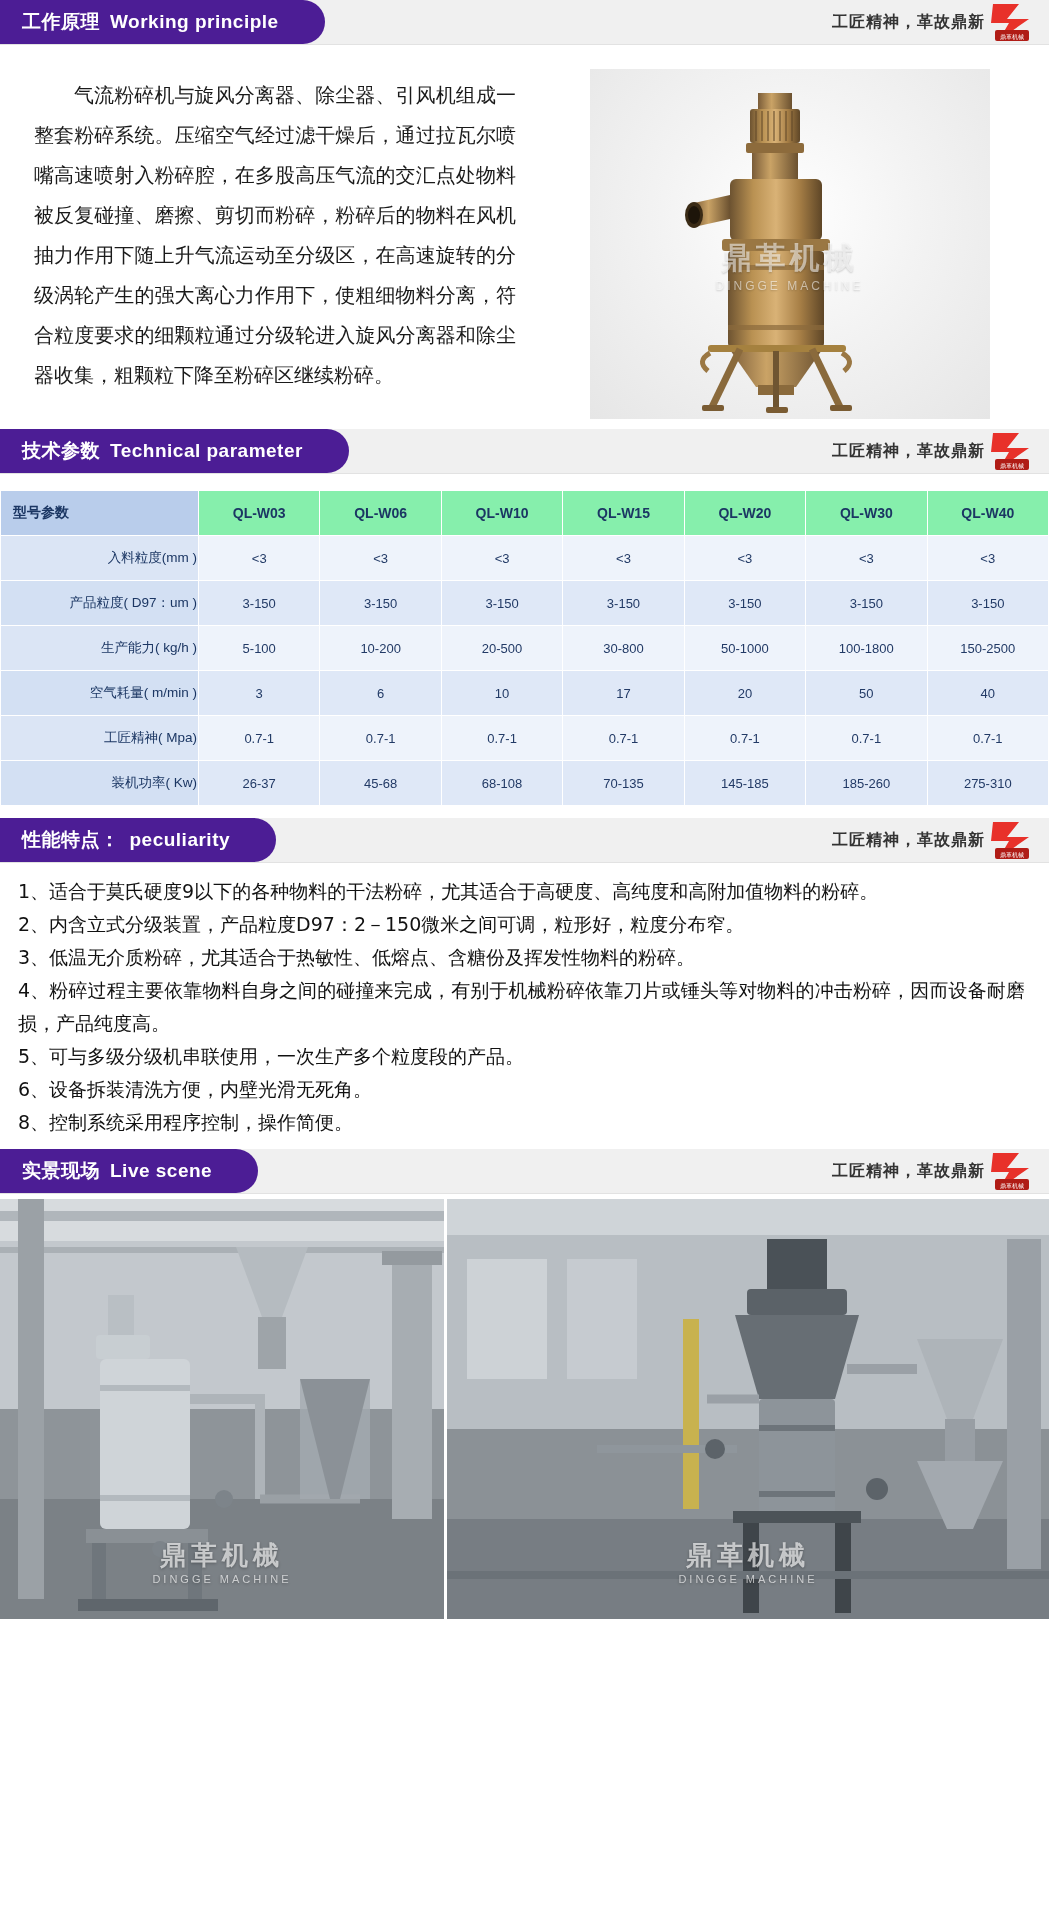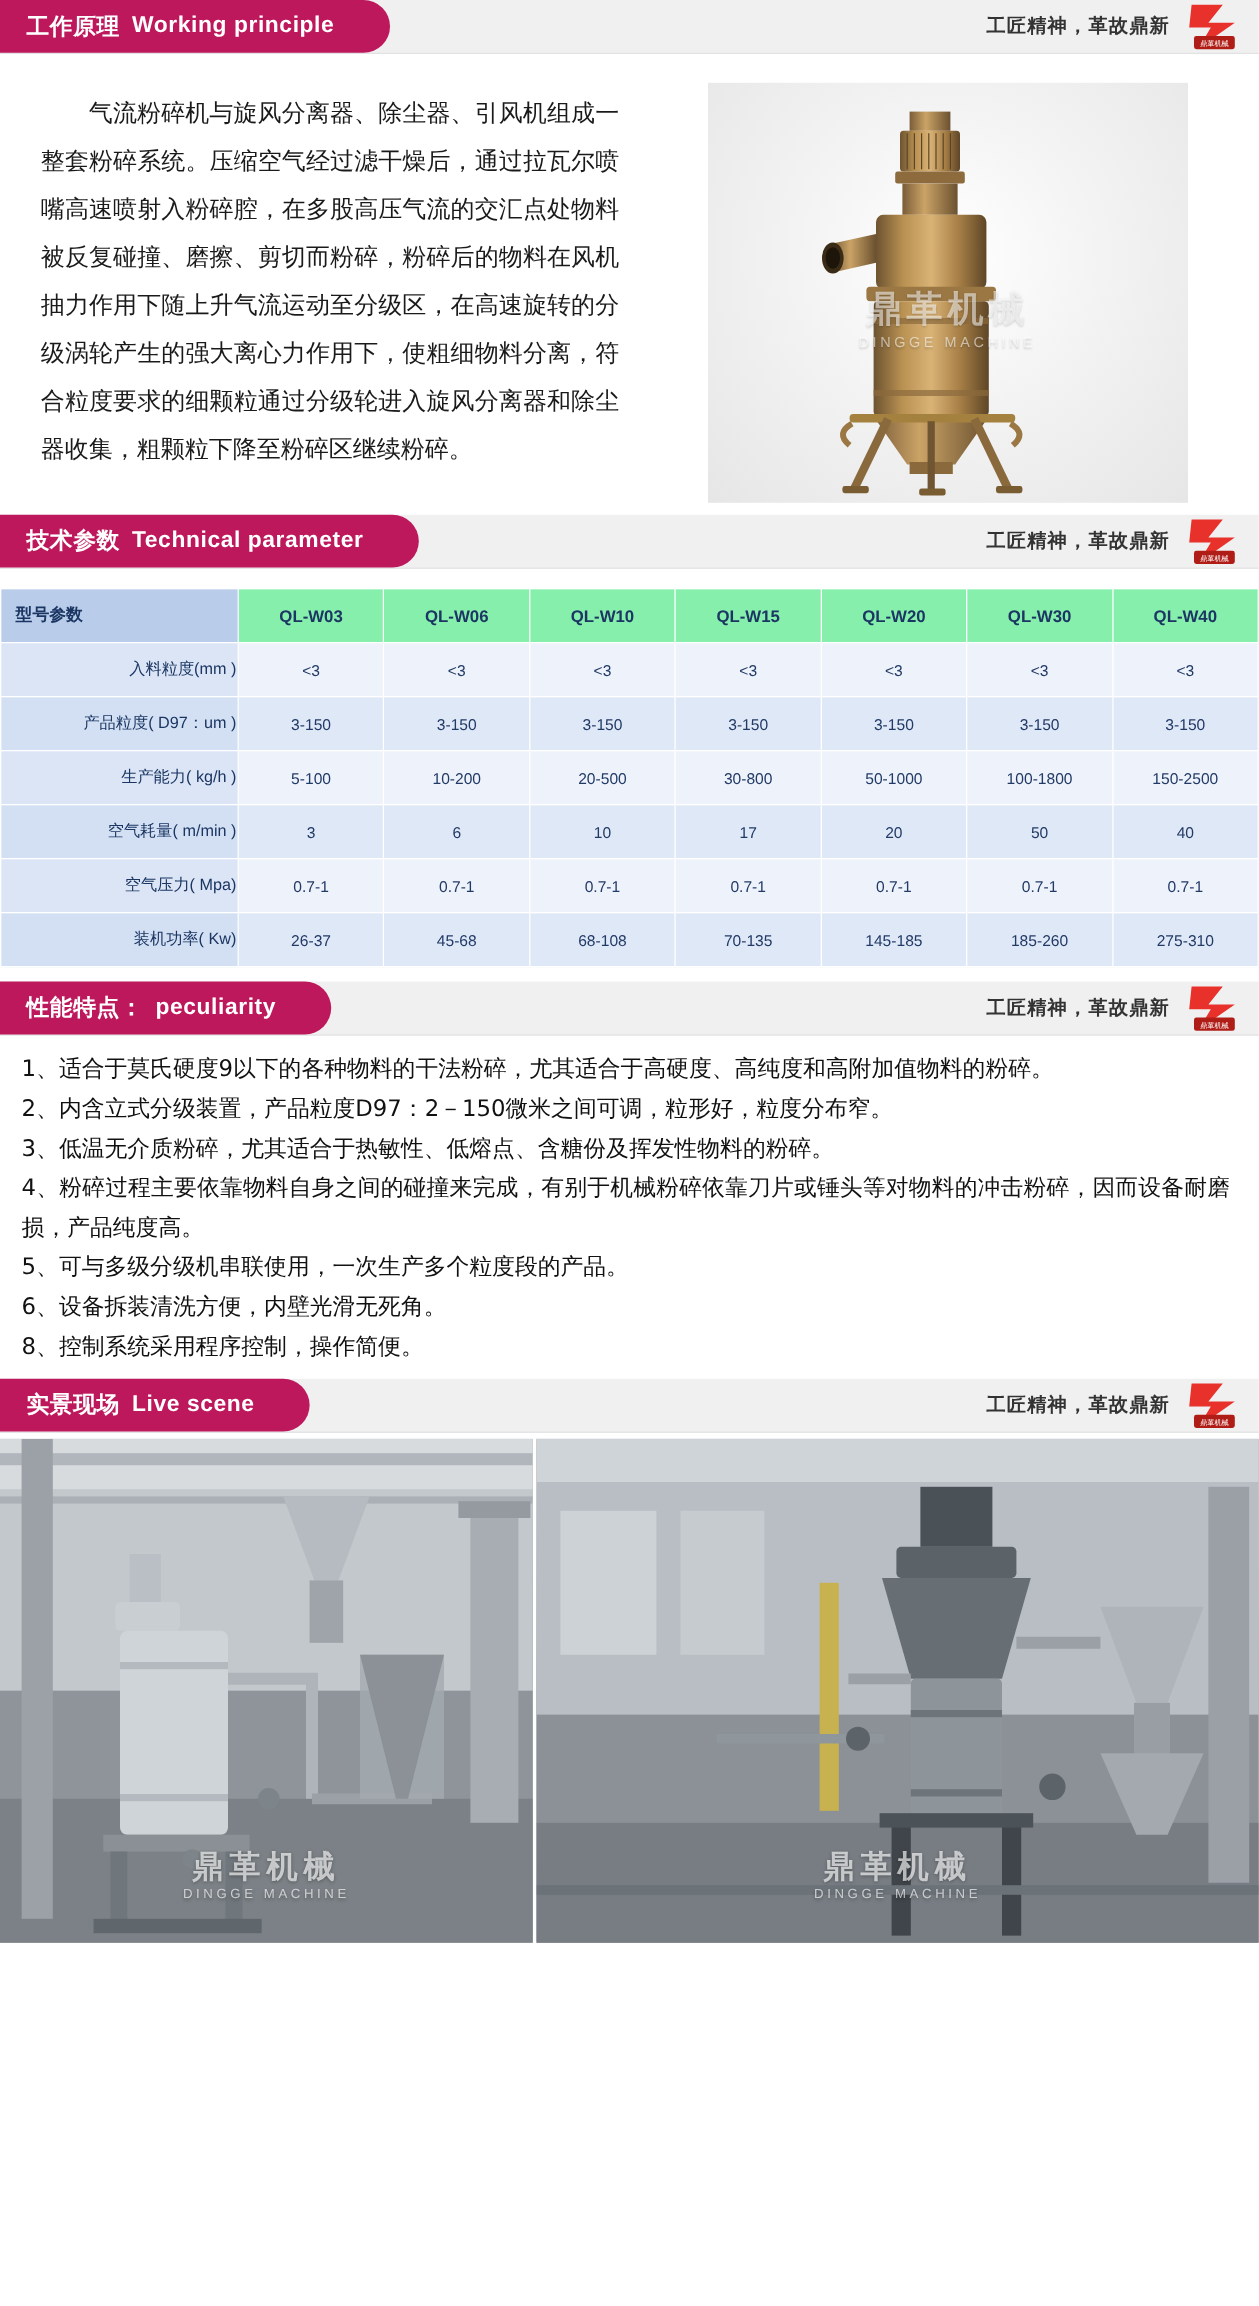--- a/index.html
+++ b/index.html
@@ -27,36 +27,36 @@
     display: flex;
     align-items: center;
     border-bottom: 1px solid #e2e2e2;
   }
   .bar-tab {
     position: relative;
     height: 44px;
     display: flex;
     align-items: center;
     padding: 0 46px 0 22px;
-    background: #be185d;
+    background: #4c1d95;
     color: #ffffff;
     font-size: 19px;
     font-weight: bold;
     border-radius: 0 22px 22px 0;
     white-space: nowrap;
     letter-spacing: 0.5px;
   }
   .bar-tab .cn { margin-right: 10px; }
   .bar-tab .en { font-weight: bold; }
   .bar-right {
     margin-left: auto;
     display: flex;
     align-items: center;
     padding-right: 14px;
-    gap: 14px;
+    gap: 4px;
   }
   .slogan {
     font-size: 16px;
     color: #333;
     font-weight: bold;
     letter-spacing: 1px;
   }
   .logo-badge {
     width: 46px;
     height: 40px;
@@ -372,21 +372,21 @@
           <td>空气耗量( m/min )</td>
           <td>3</td>
           <td>6</td>
           <td>10</td>
           <td>17</td>
           <td>20</td>
           <td>50</td>
           <td>40</td>
         </tr>
         <tr>
-          <td>空气压力( Mpa)</td>
+          <td>工匠精神( Mpa)</td>
           <td>0.7-1</td>
           <td>0.7-1</td>
           <td>0.7-1</td>
           <td>0.7-1</td>
           <td>0.7-1</td>
           <td>0.7-1</td>
           <td>0.7-1</td>
         </tr>
         <tr>
           <td>装机功率( Kw)</td>

